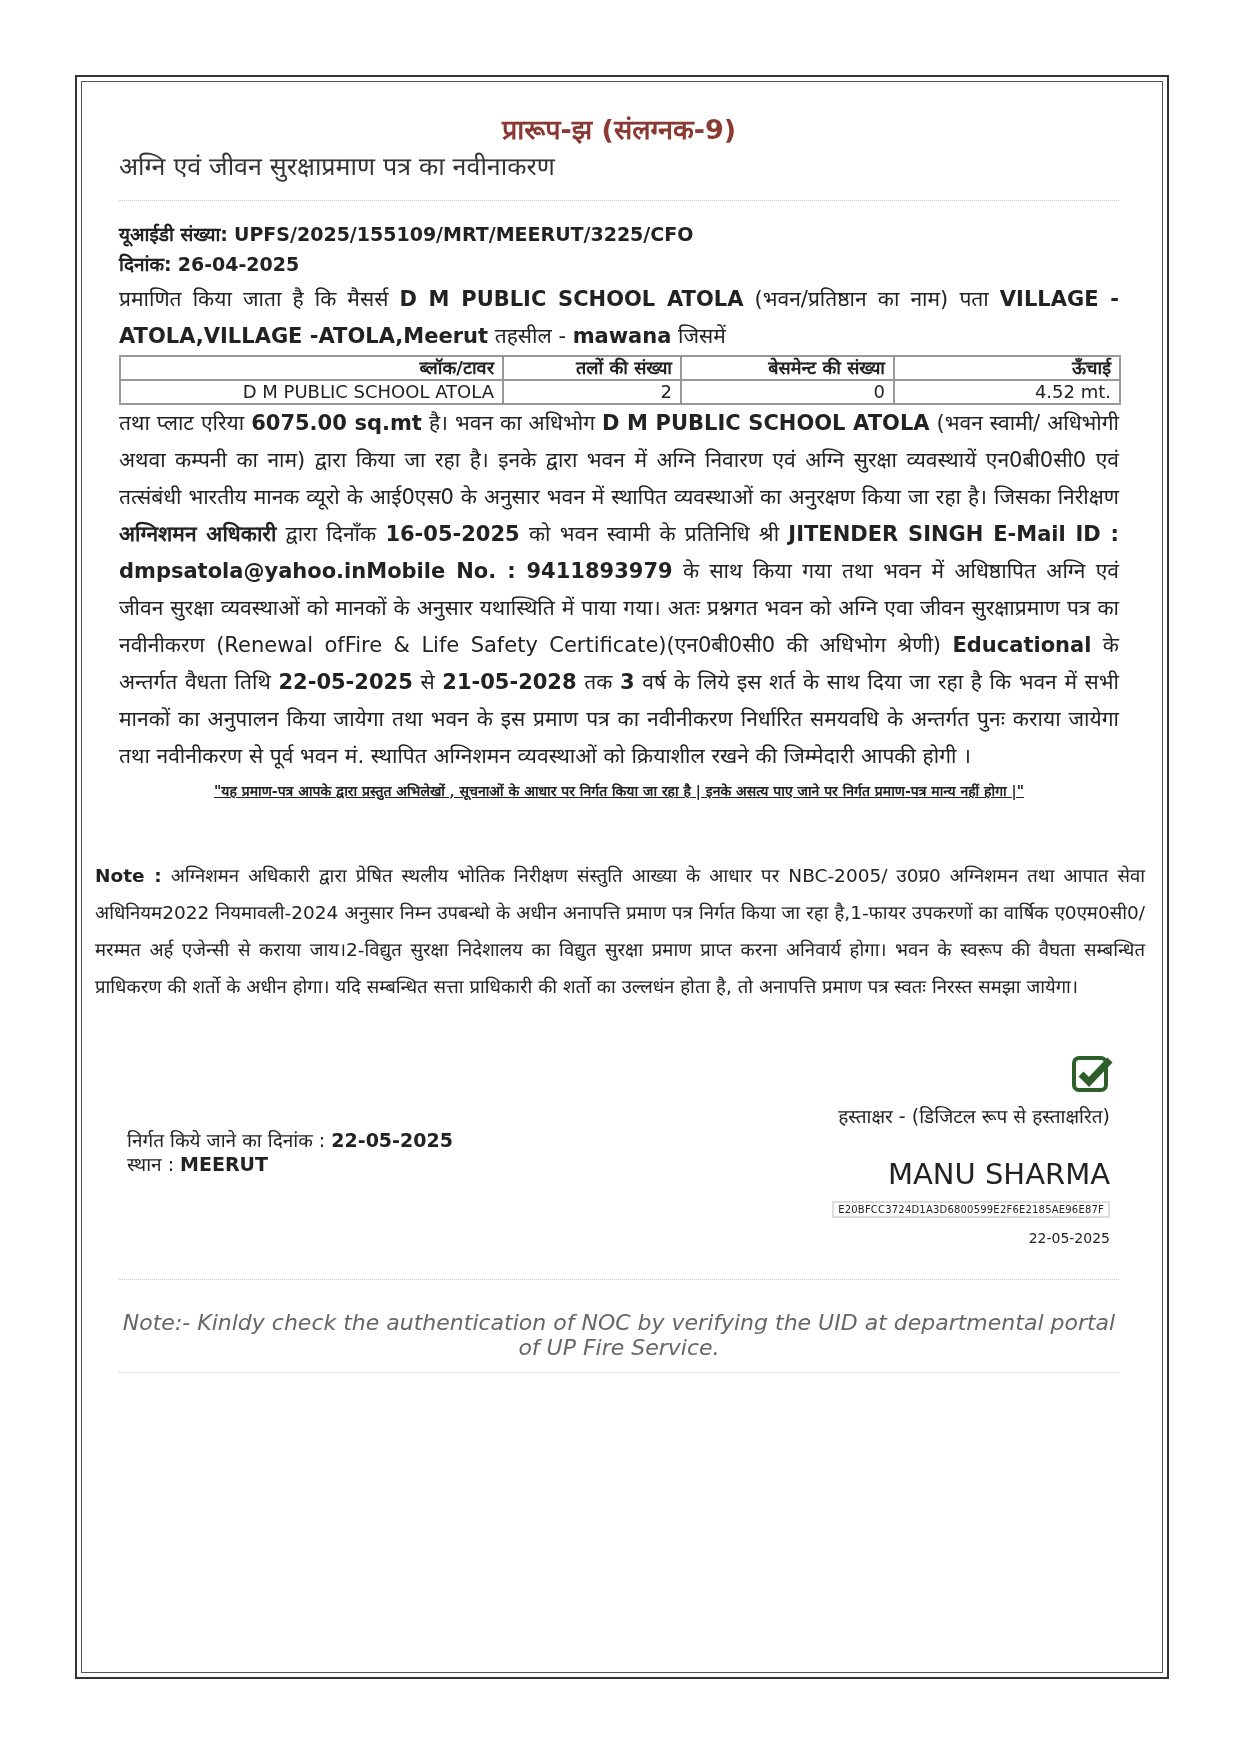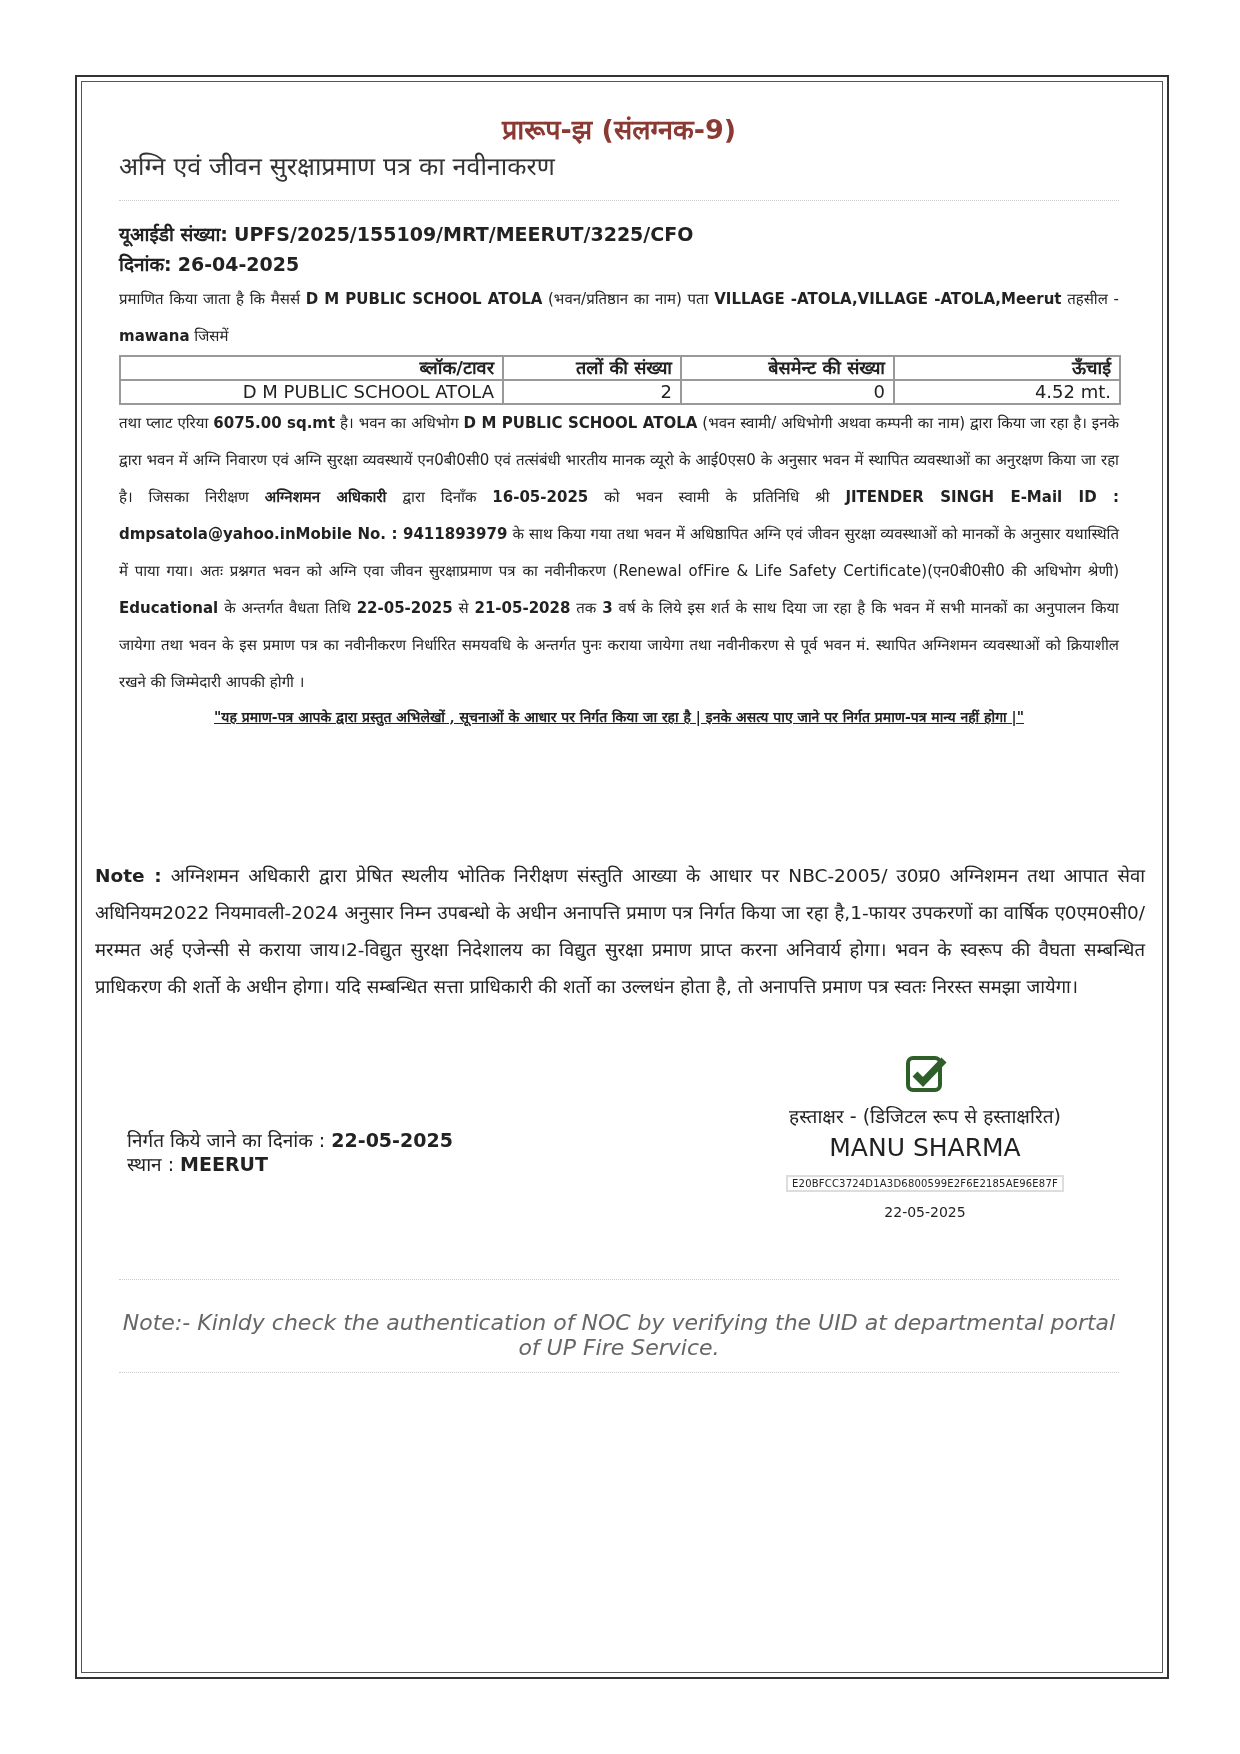--- a/index.html
+++ b/index.html
@@ -5,34 +5,34 @@
   html, body { margin: 0; padding: 0; background: #ffffff; }
   body { width: 1240px; height: 1754px; position: relative; font-family: "DejaVu Sans", sans-serif; color: #222; }
   .frame-outer { position: absolute; left: 75px; top: 75px; width: 1090px; height: 1600px; border: 2px solid #333; }
   .frame-inner { position: absolute; left: 4px; top: 4px; right: 4px; bottom: 4px; border: 1px solid #555; }
   .content { position: absolute; left: 119px; top: 110px; width: 1000px; }
   .title { text-align: center; font-size: 27px; font-weight: bold; color: #8b3a33; margin: 0; line-height: 40px; }
   .subtitle { font-size: 25px; color: #333; margin: 0; line-height: 34px; }
   .dotted { border-top: 1px dotted #ccc; height: 0; margin: 0; }
   .uid-line, .date-line { font-size: 19px; line-height: 30px; margin: 0; }
   .uid-line b, .date-line b { font-weight: bold; }
-  .para { font-size: 15px; line-height: 37px; text-align: justify; margin: 0; color: #222; }
+  .para { font-size: 21px; line-height: 37px; text-align: justify; margin: 0; color: #222; }
   .para b { font-weight: bold; }
   table.blocks { width: 1002px; border-collapse: collapse; font-size: 18px; margin: 0; }
   table.blocks th, table.blocks td { border: 2px solid #999; padding: 0 8px; text-align: right; height: 22px; line-height: 22px; }
   table.blocks th { font-weight: bold; }
   .disclaimer { text-align: center; font-size: 14px; font-weight: bold; text-decoration: underline; margin: 6px 0 10px 0; font-family: "DejaVu Serif", serif; }
   .note-para { position: absolute; left: 95px; top: 857px; width: 1050px; font-size: 18.5px; line-height: 37px; text-align: justify; margin: 0; }
   .note-para b { font-weight: bold; }
   .issue { position: absolute; left: 127px; top: 1128px; font-size: 19px; line-height: 24px; }
   .issue b { font-weight: bold; }
-  .sig { position: absolute; left: 740px; top: 1055px; width: 370px; text-align: center; }
+  .sig { position: absolute; left: 740px; top: 1055px; width: 370px; text-align: right; }
   .check { display: inline-block; width: 38px; height: 34px; }
   .sig-label { font-size: 19px; margin-top: 4px; line-height: 30px; }
-  .sig-name { font-size: 25px; margin-top: 0; line-height: 34px; color: #222; }
+  .sig-name { font-size: 29px; margin-top: 26px; line-height: 34px; color: #222; }
   .sig-hash { display: inline-block; margin-top: 10px; border: 2px solid #ddd; padding: 1px 4px; font-size: 10px; font-family: "DejaVu Sans", sans-serif; letter-spacing: 0.2px; }
   .sig-date { font-size: 14px; margin-top: 12px; }
   .footer-top { position: absolute; left: 119px; top: 1279px; width: 1000px; border-top: 1px dotted #ccc; }
   .footer-note { position: absolute; left: 119px; top: 1310px; width: 1000px; text-align: center; font-style: italic; font-size: 22px; color: #666; }
   .footer-bot { position: absolute; left: 119px; top: 1372px; width: 1000px; border-top: 1px dotted #ccc; }
 </style>
 </head>
 <body>
 
 <div class="frame-outer">

